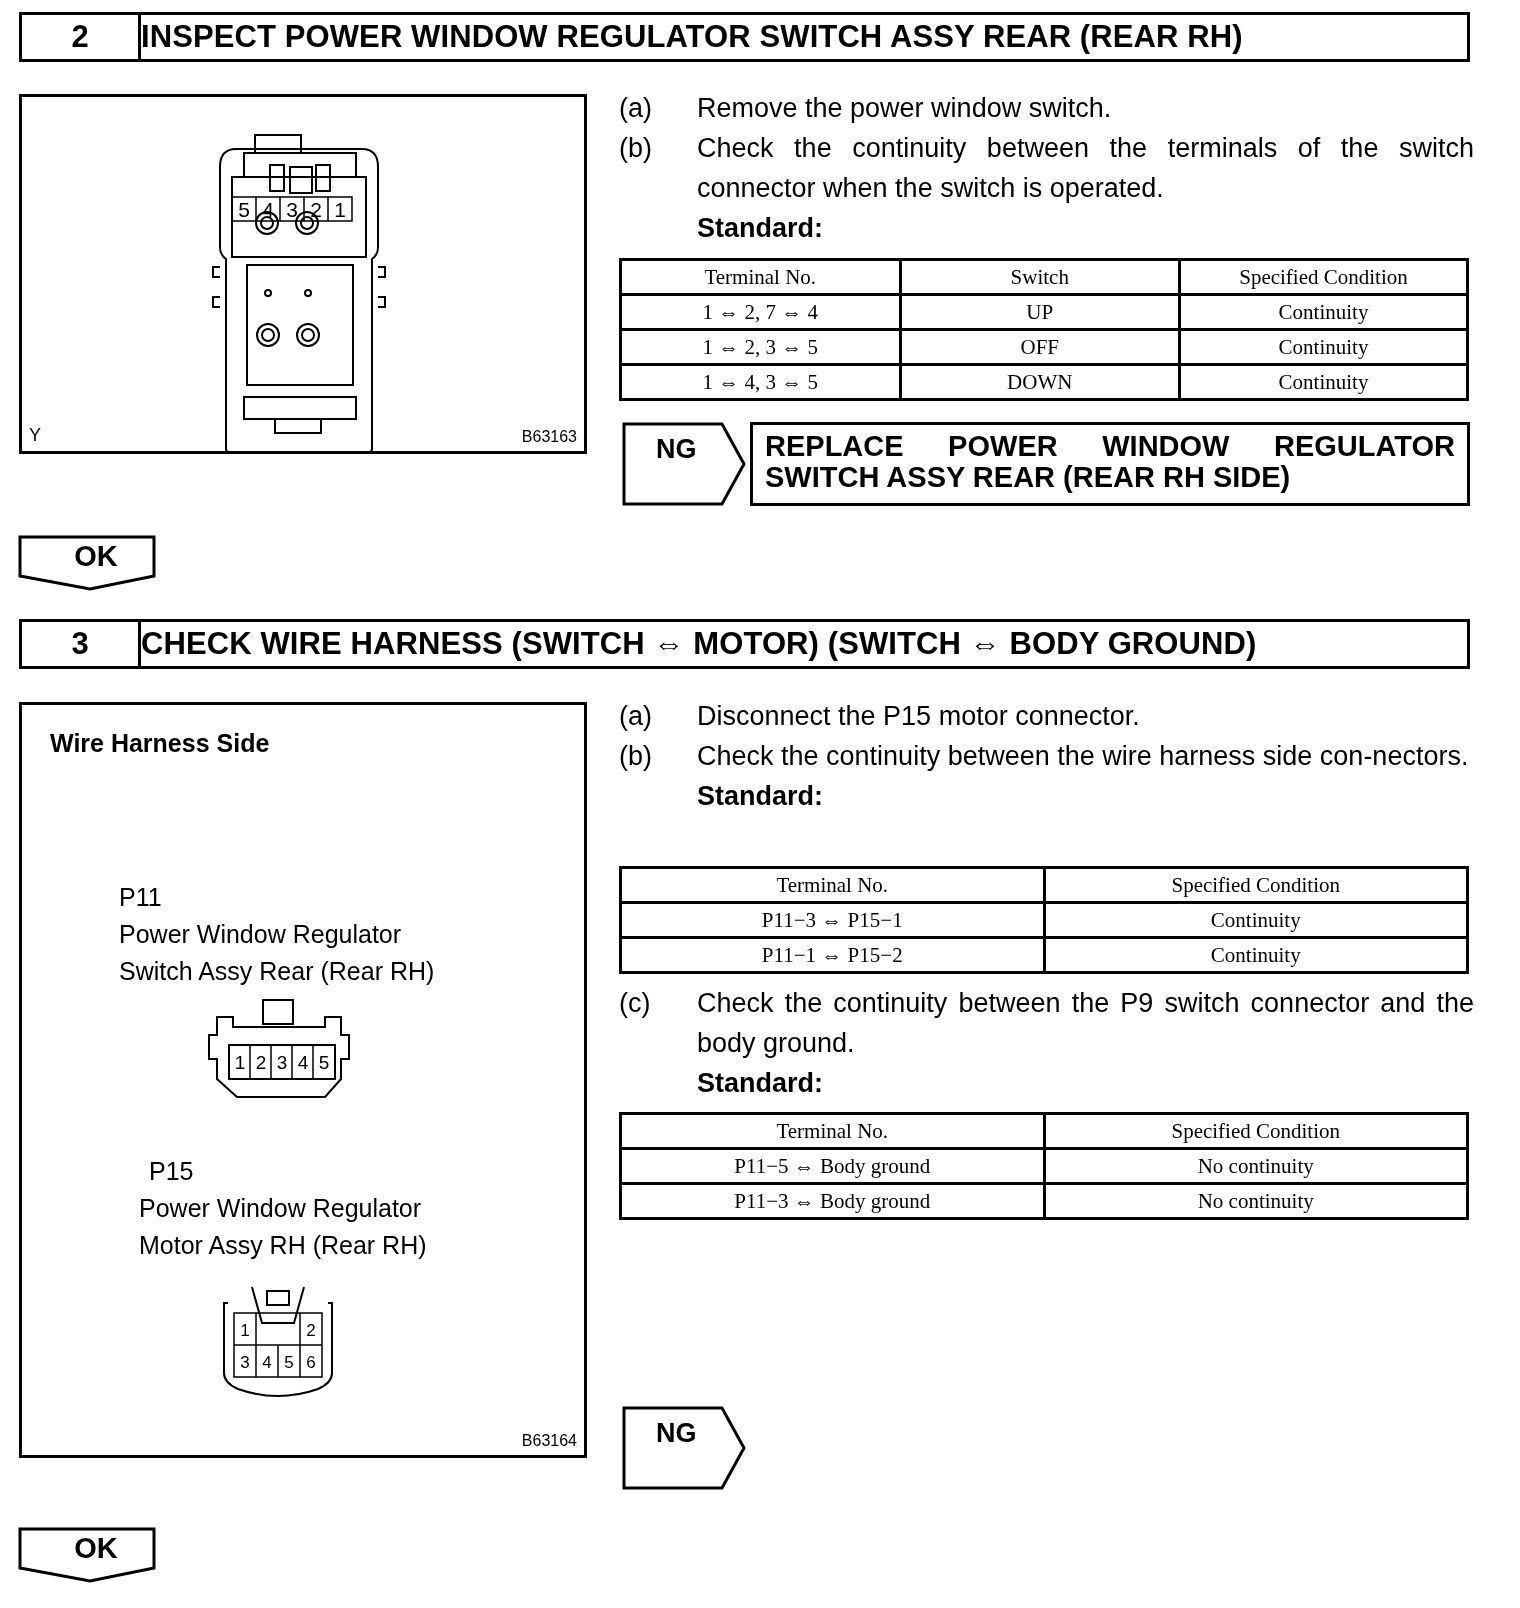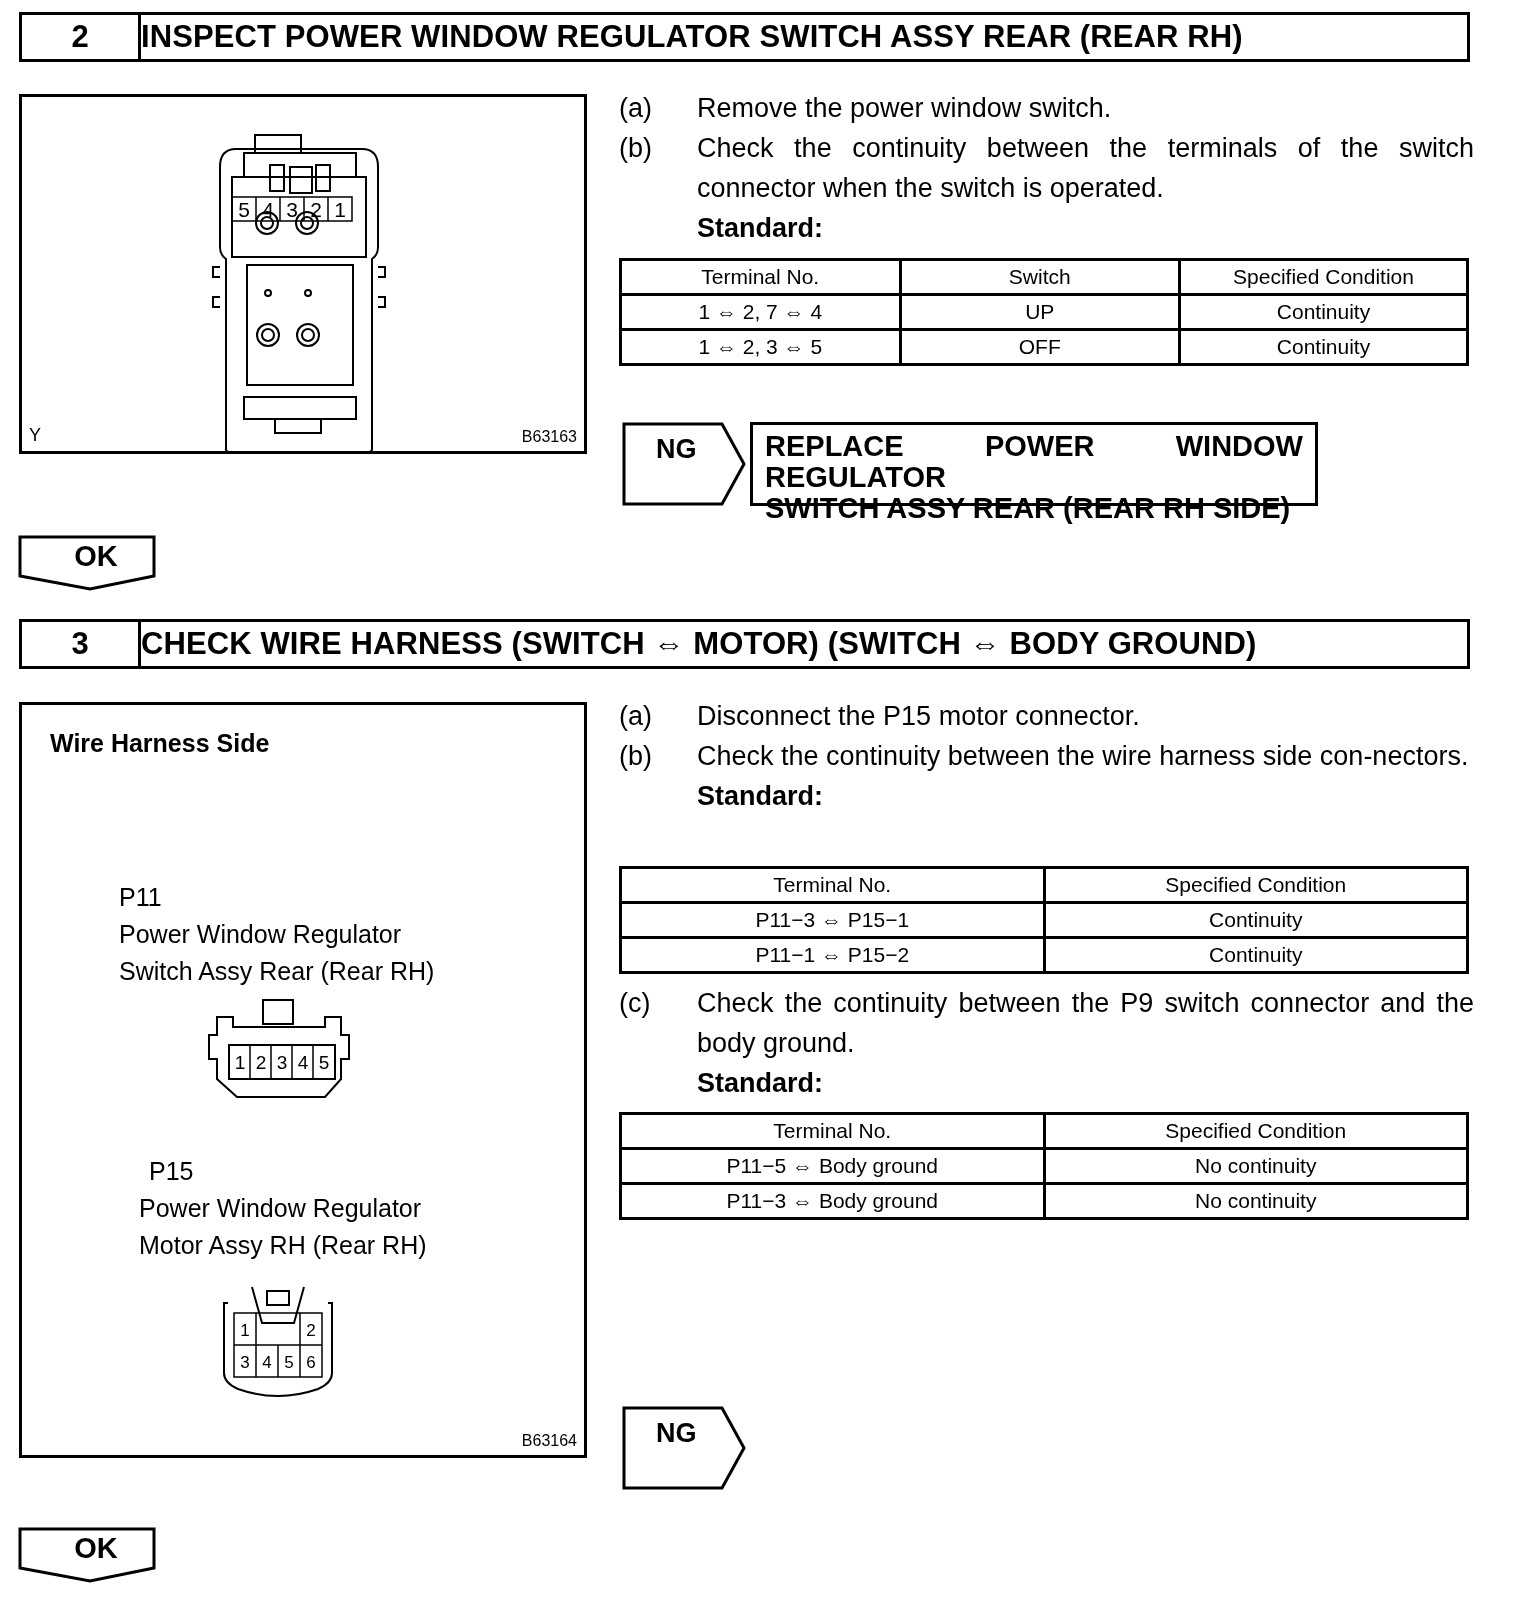--- a/index.html
+++ b/index.html
@@ -21,25 +21,25 @@
   .fig-corner { position: absolute; left: 7px; bottom: 5px; font-size: 18px; }
 
   
   .instr { position: absolute; left: 619px; width: 855px; font-size: 27px; line-height: 40px; }
   .instr-row { display: flex; }
   .instr-letter { width: 78px; flex: none; }
   .instr-text { flex: 1; text-align: justify; }
   .instr-std { padding-left: 78px; font-weight: bold; }
 
   
-  table.spec { position: absolute; left: 619px; width: 850px; border-collapse: collapse; }
+  table.spec { position: absolute; left: 619px; width: 850px; border-collapse: collapse; font-family: Liberation Serif, serif; }
   table.spec td { border: 3px solid #000; text-align: center; font-size: 21px; height: 32px; padding: 0; }
 
   
-  .ng-box { position: absolute; left: 622px; width: 696px; height: 84px; }
+  .ng-box { position: absolute; left: 622px; width: 848px; height: 84px; }
   .ng-arrow { position: absolute; left: 0; top: 0; }
   .ng-label { position: absolute; left: 34px; top: 12px; font-weight: bold; font-size: 27px; }
   .ng-result { position: absolute; left: 128px; top: 0; right: 0; bottom: 0; border: 3px solid #000;
                box-sizing: border-box; padding: 6px 12px 0 12px; font-weight: bold; font-size: 29px;
                line-height: 31px; text-align: justify; text-align-last: left; }
   .ng-result .l1 { text-align-last: justify; display: block; }
 
   
   .ok-btn { position: absolute; left: 18px; width: 140px; height: 56px; }
   .ok-label { position: absolute; left: 0; width: 140px; top: 5px; text-align: center;
@@ -131,20 +131,25 @@
   <tr>
     <td>1 ⇔ 2, 7 ⇔ 4</td>
     <td>UP</td>
     <td>Continuity</td>
   </tr>
   <tr>
     <td>1 ⇔ 2, 3 ⇔ 5</td>
     <td>OFF</td>
     <td>Continuity</td>
   </tr>
+  <tr>
+    <td>1 ⇔ 4, 3 ⇔ 5</td>
+    <td>DOWN</td>
+    <td>Continuity</td>
+  </tr>
 </tbody>
   </table>
 
 <div class="ng-box" style="top:422px;">
   <svg class="ng-arrow" width="130" height="84">
     <path d="M2 2 L100 2 L122 42 L100 82 L2 82 Z" fill="none" stroke="#000" stroke-width="3"></path>
   </svg>
   <div class="ng-label">NG</div>
   <div class="ng-result">
     <span class="l1">REPLACE POWER WINDOW REGULATOR</span>

